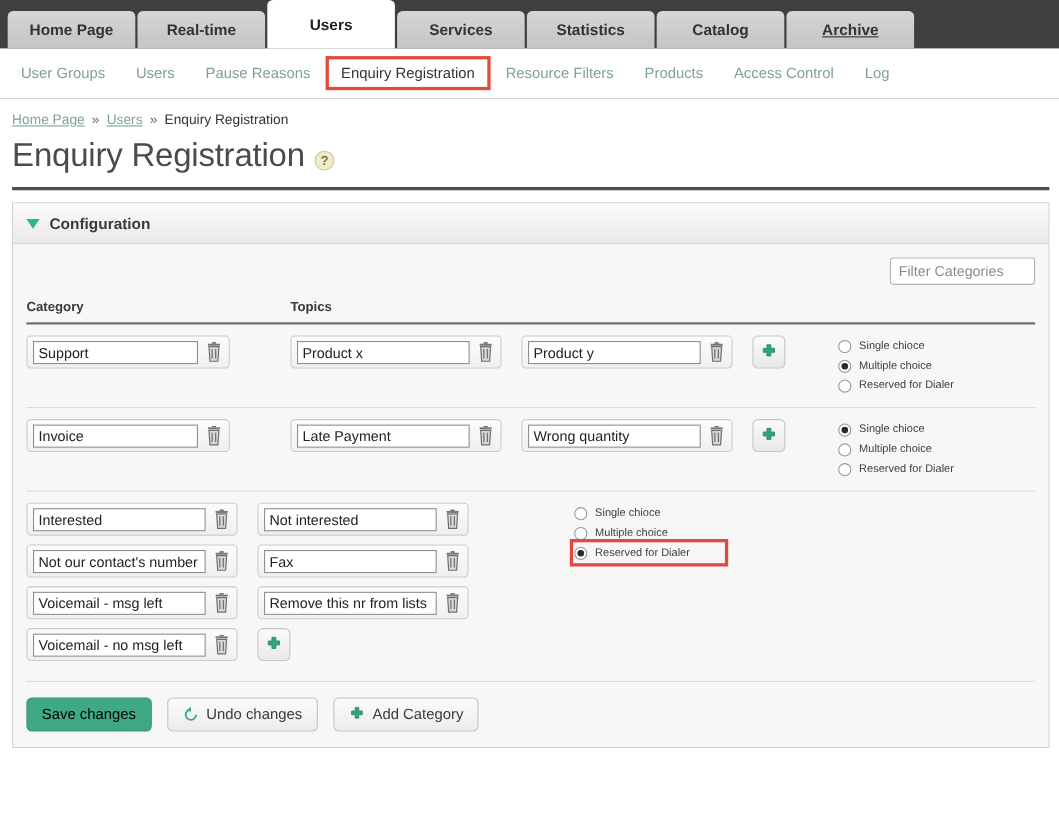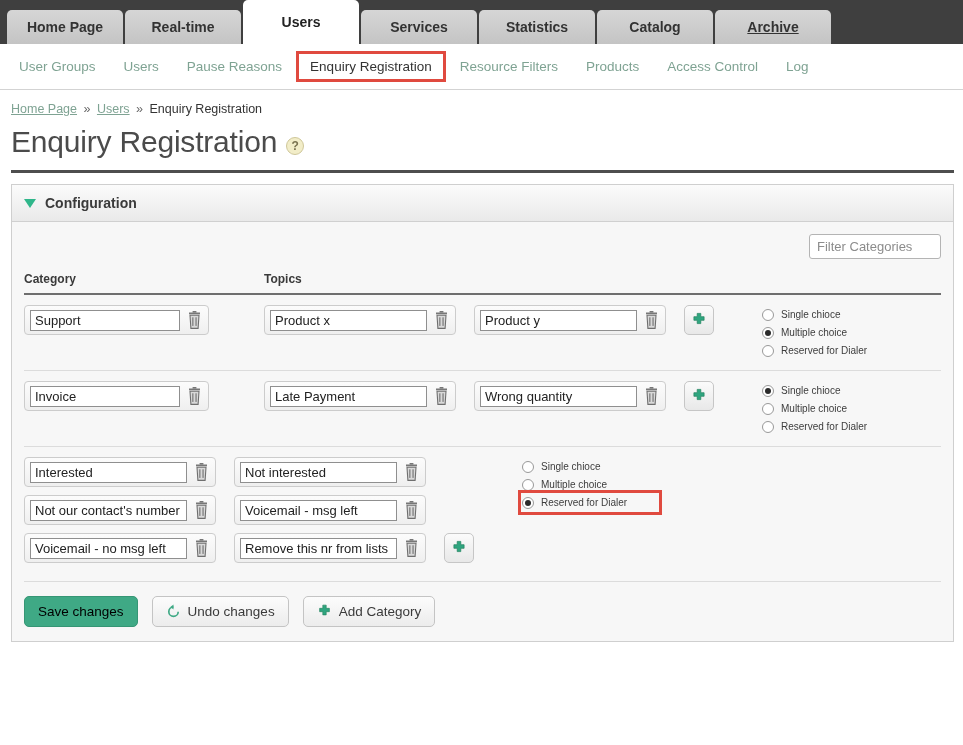--- a/index.html
+++ b/index.html
@@ -531,41 +531,51 @@
                 <input type="text" value="Not our contact's number" style="">
                 <span class="trash"><svg width="17" height="19" viewBox="0 0 17 19">
                     <rect x="3" y="1.5" width="11" height="1.8" fill="#777"></rect>
                     <rect x="6.6" y="0" width="3.8" height="1.6" fill="#777"></rect>
                     <path d="M4 4.2h9l-0.9 13.2H4.9z" fill="#d9d9d9" stroke="#6f6f6f" stroke-width="1.1"></path>
                     <rect x="6.3" y="6.3" width="1.1" height="8.6" fill="#6f6f6f"></rect>
                     <rect x="9.5" y="6.3" width="1.1" height="8.6" fill="#6f6f6f"></rect>
                   </svg></span>
               </div></div>
             <div class="topic-slot"><div class="chip topic">
+                <input type="text" value="Fax" style="">
+                <span class="trash"><svg width="17" height="19" viewBox="0 0 17 19">
+                    <rect x="3" y="1.5" width="11" height="1.8" fill="#777"></rect>
+                    <rect x="6.6" y="0" width="3.8" height="1.6" fill="#777"></rect>
+                    <path d="M4 4.2h9l-0.9 13.2H4.9z" fill="#d9d9d9" stroke="#6f6f6f" stroke-width="1.1"></path>
+                    <rect x="6.3" y="6.3" width="1.1" height="8.6" fill="#6f6f6f"></rect>
+                    <rect x="9.5" y="6.3" width="1.1" height="8.6" fill="#6f6f6f"></rect>
+                  </svg></span>
+              </div></div>
+            <div class="topic-slot"><div class="chip topic">
                 <input type="text" value="Voicemail - msg left" style="">
                 <span class="trash"><svg width="17" height="19" viewBox="0 0 17 19">
                     <rect x="3" y="1.5" width="11" height="1.8" fill="#777"></rect>
                     <rect x="6.6" y="0" width="3.8" height="1.6" fill="#777"></rect>
                     <path d="M4 4.2h9l-0.9 13.2H4.9z" fill="#d9d9d9" stroke="#6f6f6f" stroke-width="1.1"></path>
                     <rect x="6.3" y="6.3" width="1.1" height="8.6" fill="#6f6f6f"></rect>
                     <rect x="9.5" y="6.3" width="1.1" height="8.6" fill="#6f6f6f"></rect>
                   </svg></span>
               </div></div>
             <div class="topic-slot"><div class="chip topic">
+                <input type="text" value="Remove this nr from lists" style="">
+                <span class="trash"><svg width="17" height="19" viewBox="0 0 17 19">
+                    <rect x="3" y="1.5" width="11" height="1.8" fill="#777"></rect>
+                    <rect x="6.6" y="0" width="3.8" height="1.6" fill="#777"></rect>
+                    <path d="M4 4.2h9l-0.9 13.2H4.9z" fill="#d9d9d9" stroke="#6f6f6f" stroke-width="1.1"></path>
+                    <rect x="6.3" y="6.3" width="1.1" height="8.6" fill="#6f6f6f"></rect>
+                    <rect x="9.5" y="6.3" width="1.1" height="8.6" fill="#6f6f6f"></rect>
+                  </svg></span>
+              </div></div>
+            <div class="topic-slot"><div class="chip topic">
                 <input type="text" value="Voicemail - no msg left" style="">
-                <span class="trash"><svg width="17" height="19" viewBox="0 0 17 19">
-                    <rect x="3" y="1.5" width="11" height="1.8" fill="#777"></rect>
-                    <rect x="6.6" y="0" width="3.8" height="1.6" fill="#777"></rect>
-                    <path d="M4 4.2h9l-0.9 13.2H4.9z" fill="#d9d9d9" stroke="#6f6f6f" stroke-width="1.1"></path>
-                    <rect x="6.3" y="6.3" width="1.1" height="8.6" fill="#6f6f6f"></rect>
-                    <rect x="9.5" y="6.3" width="1.1" height="8.6" fill="#6f6f6f"></rect>
-                  </svg></span>
-              </div></div>
-            <div class="topic-slot"><div class="chip topic">
-                <input type="text" value="Remove this nr from lists" style="">
                 <span class="trash"><svg width="17" height="19" viewBox="0 0 17 19">
                     <rect x="3" y="1.5" width="11" height="1.8" fill="#777"></rect>
                     <rect x="6.6" y="0" width="3.8" height="1.6" fill="#777"></rect>
                     <path d="M4 4.2h9l-0.9 13.2H4.9z" fill="#d9d9d9" stroke="#6f6f6f" stroke-width="1.1"></path>
                     <rect x="6.3" y="6.3" width="1.1" height="8.6" fill="#6f6f6f"></rect>
                     <rect x="9.5" y="6.3" width="1.1" height="8.6" fill="#6f6f6f"></rect>
                   </svg></span>
               </div></div>
             <div class="add-btn">
               <svg width="16" height="16" viewBox="0 0 16 16">

